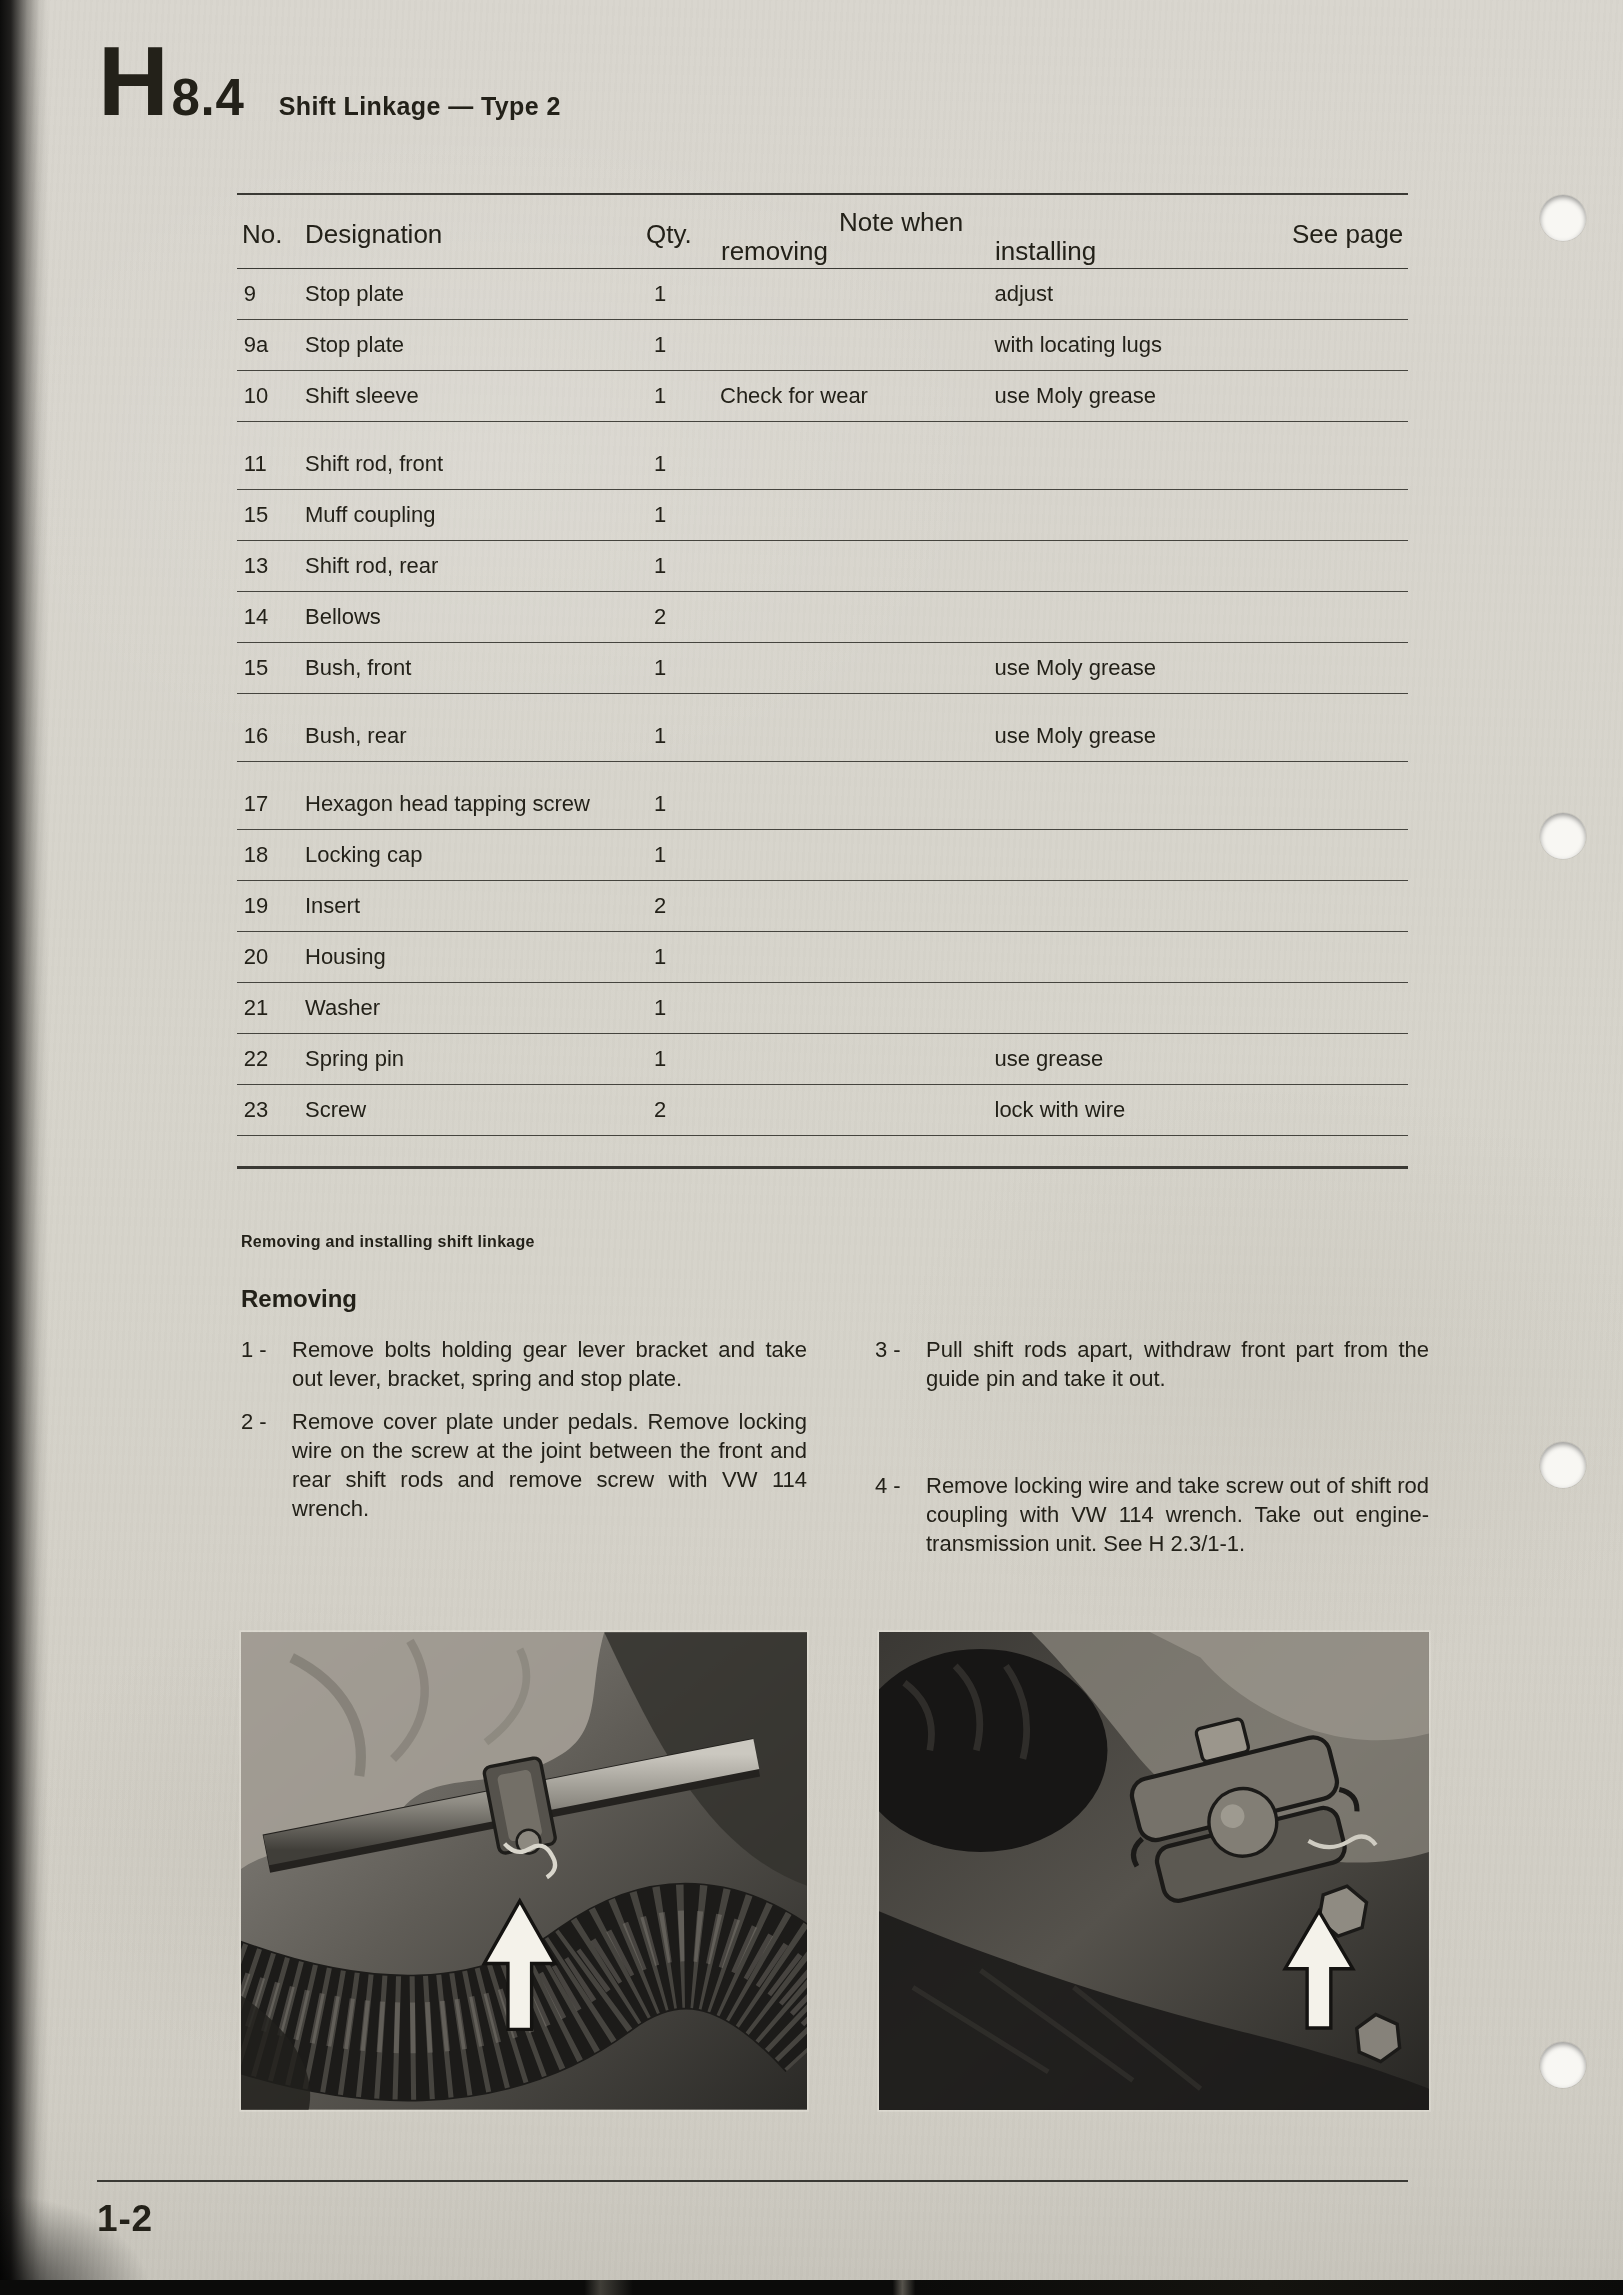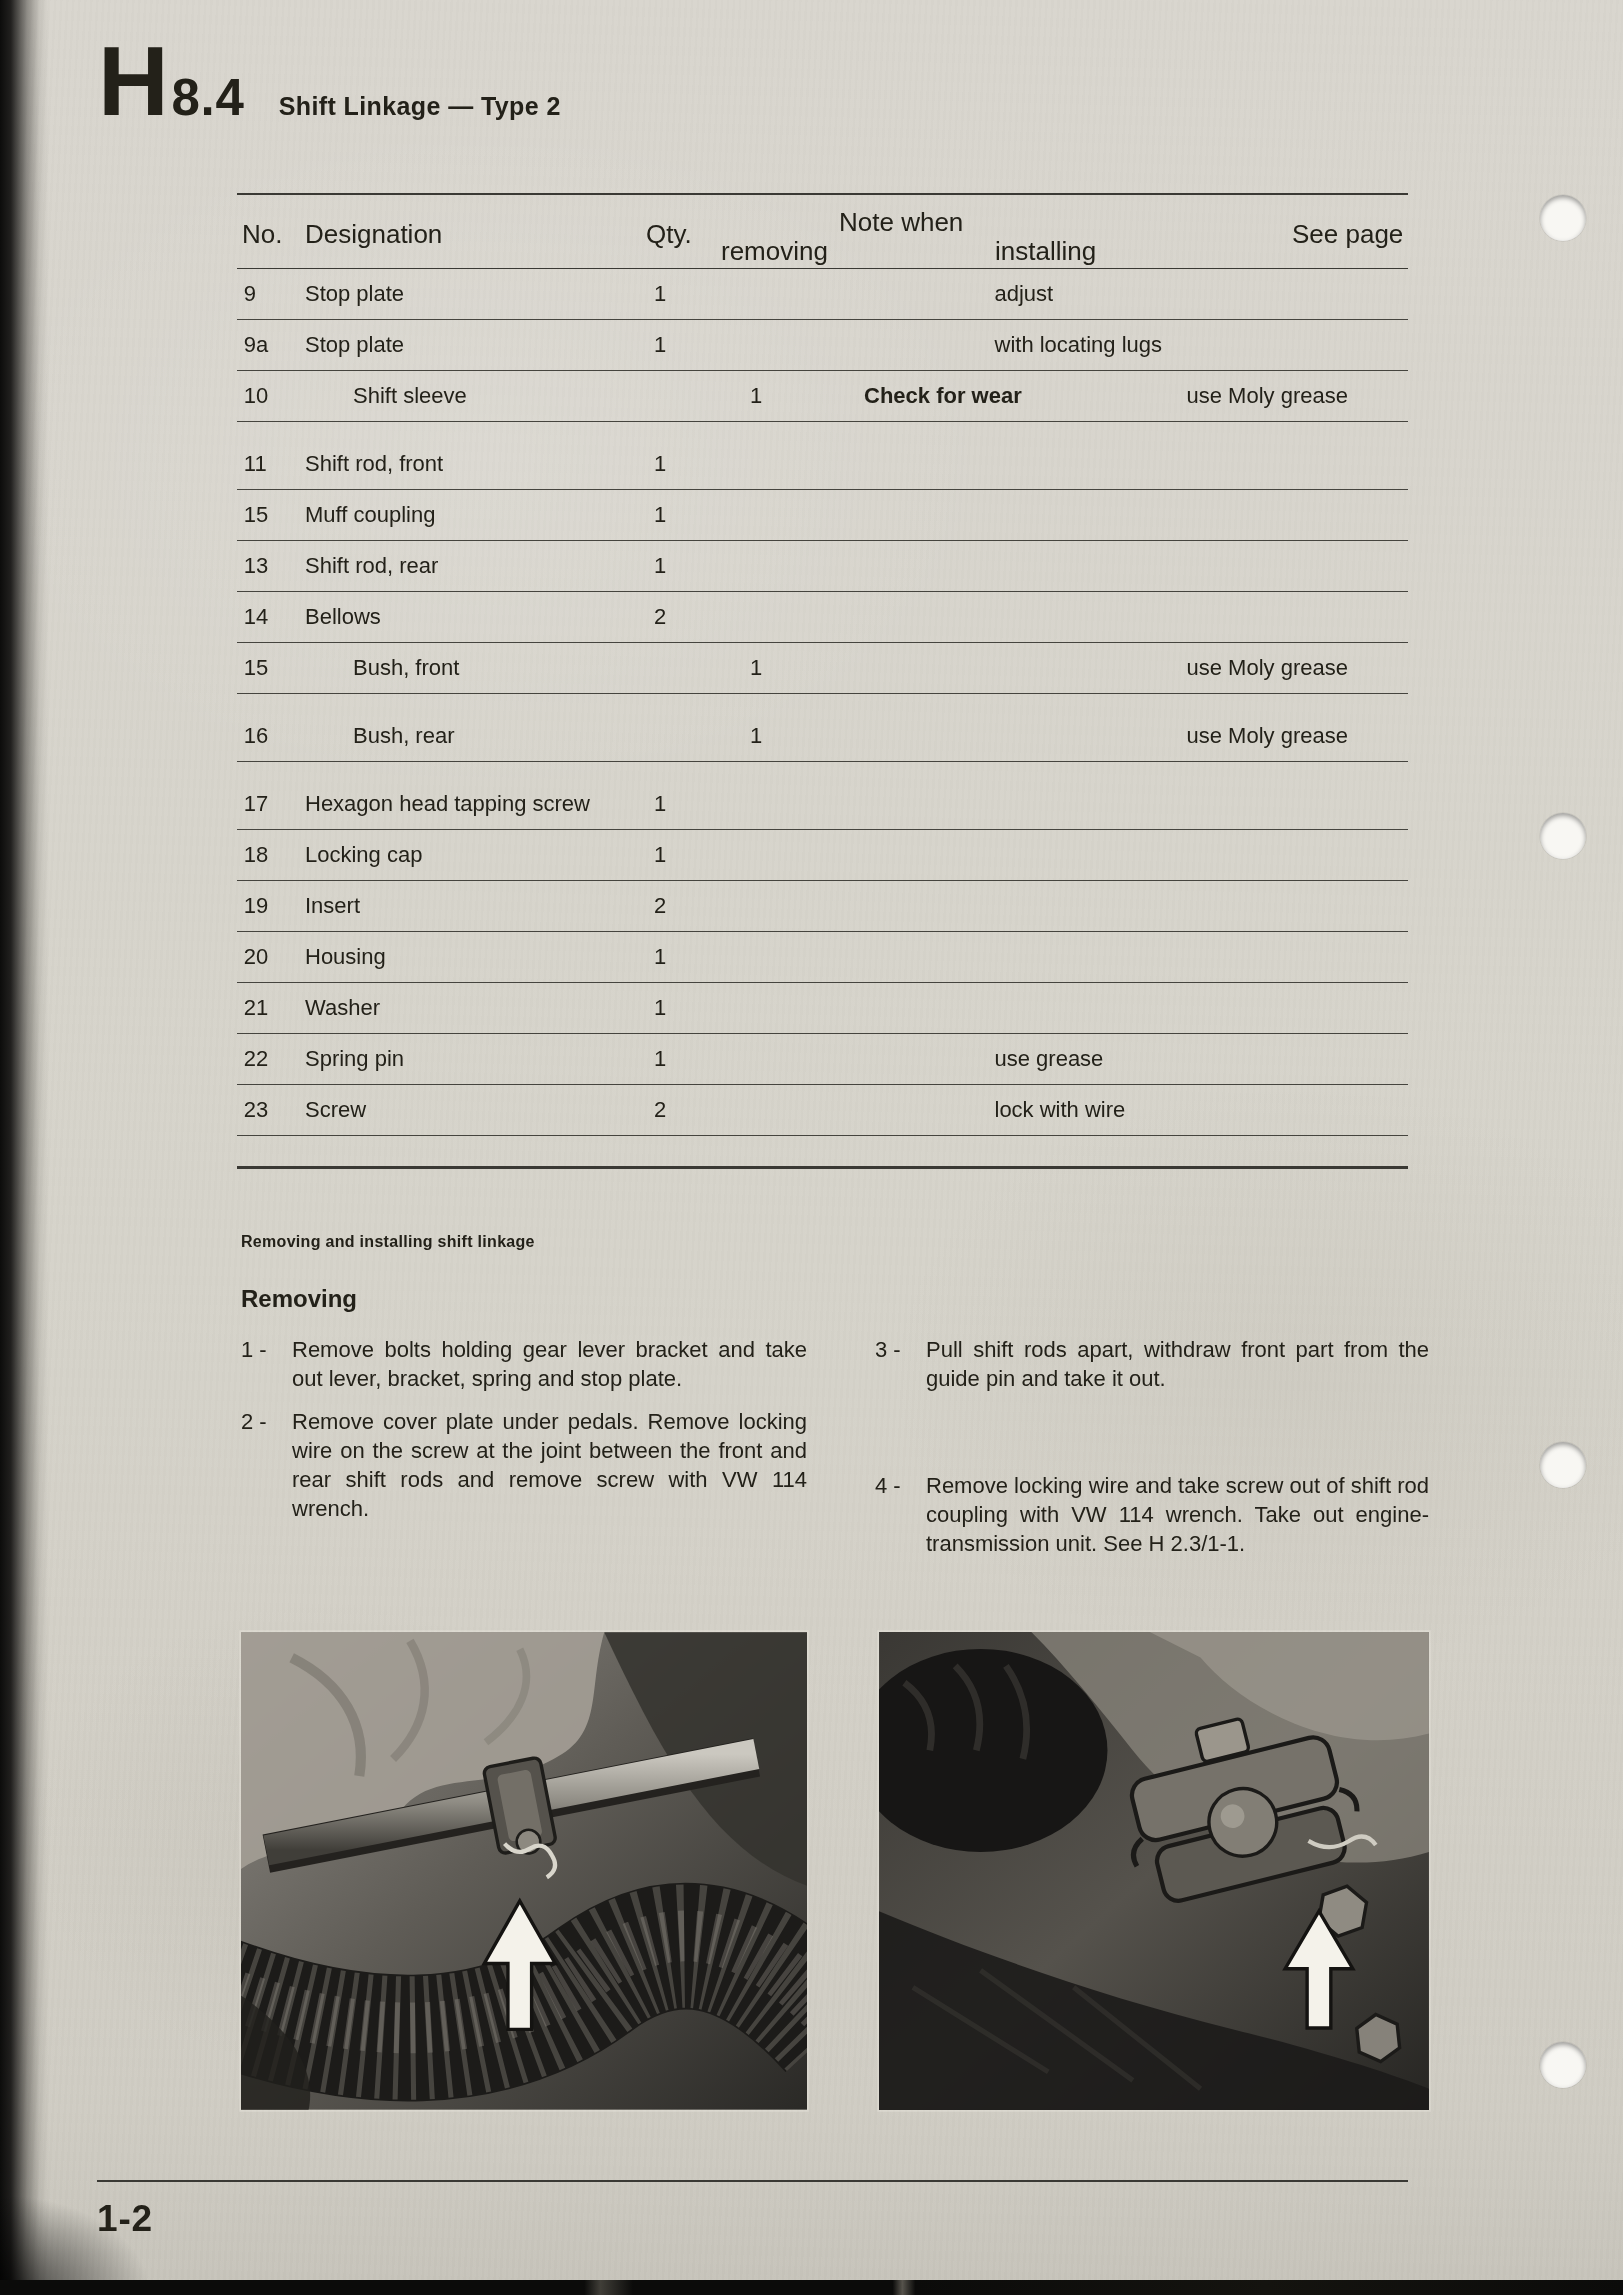--- a/index.html
+++ b/index.html
@@ -64,26 +64,26 @@
   .th-seepage     { left:1055px; top:24px; }
 
   .trow {
     display:grid;
     grid-template-columns:63px 342px 68px 271px 287px 140px;
     align-items:center;
     height:51px;
     border-bottom:1.7px solid #45443e;
     font-size:22px;
   }
-  .trow.gap-after { margin-bottom:17px;gap:48px; }
+  .trow.gap-after { margin-bottom:17px; }
   .trow.last { border-bottom-width:1.7px; }
   .c-no  { padding-left:6.8px; }
   .c-des { padding-left:5px; }
   .c-qty { padding-left:12px; }
-  .c-rem { padding-left:10px;font-weight:bold; }
+  .c-rem { padding-left:10px; }
   .c-ins { padding-left:13.5px; }
   .table-close-rule { margin-top:30px; height:2.5px; background:#3a3934; }
 
   
   .procedure { position:absolute; left:241px; top:1233px; width:1188px; }
   .proc-heading    { font-size:16px; font-weight:700; letter-spacing:0.3px; }
   .proc-subheading { font-size:24px; font-weight:700; margin-top:34px; }
   .proc-cols { display:flex; margin-top:22px; }
   .col-left  { width:566px; }
   .col-right { width:554px; margin-left:68px; }

